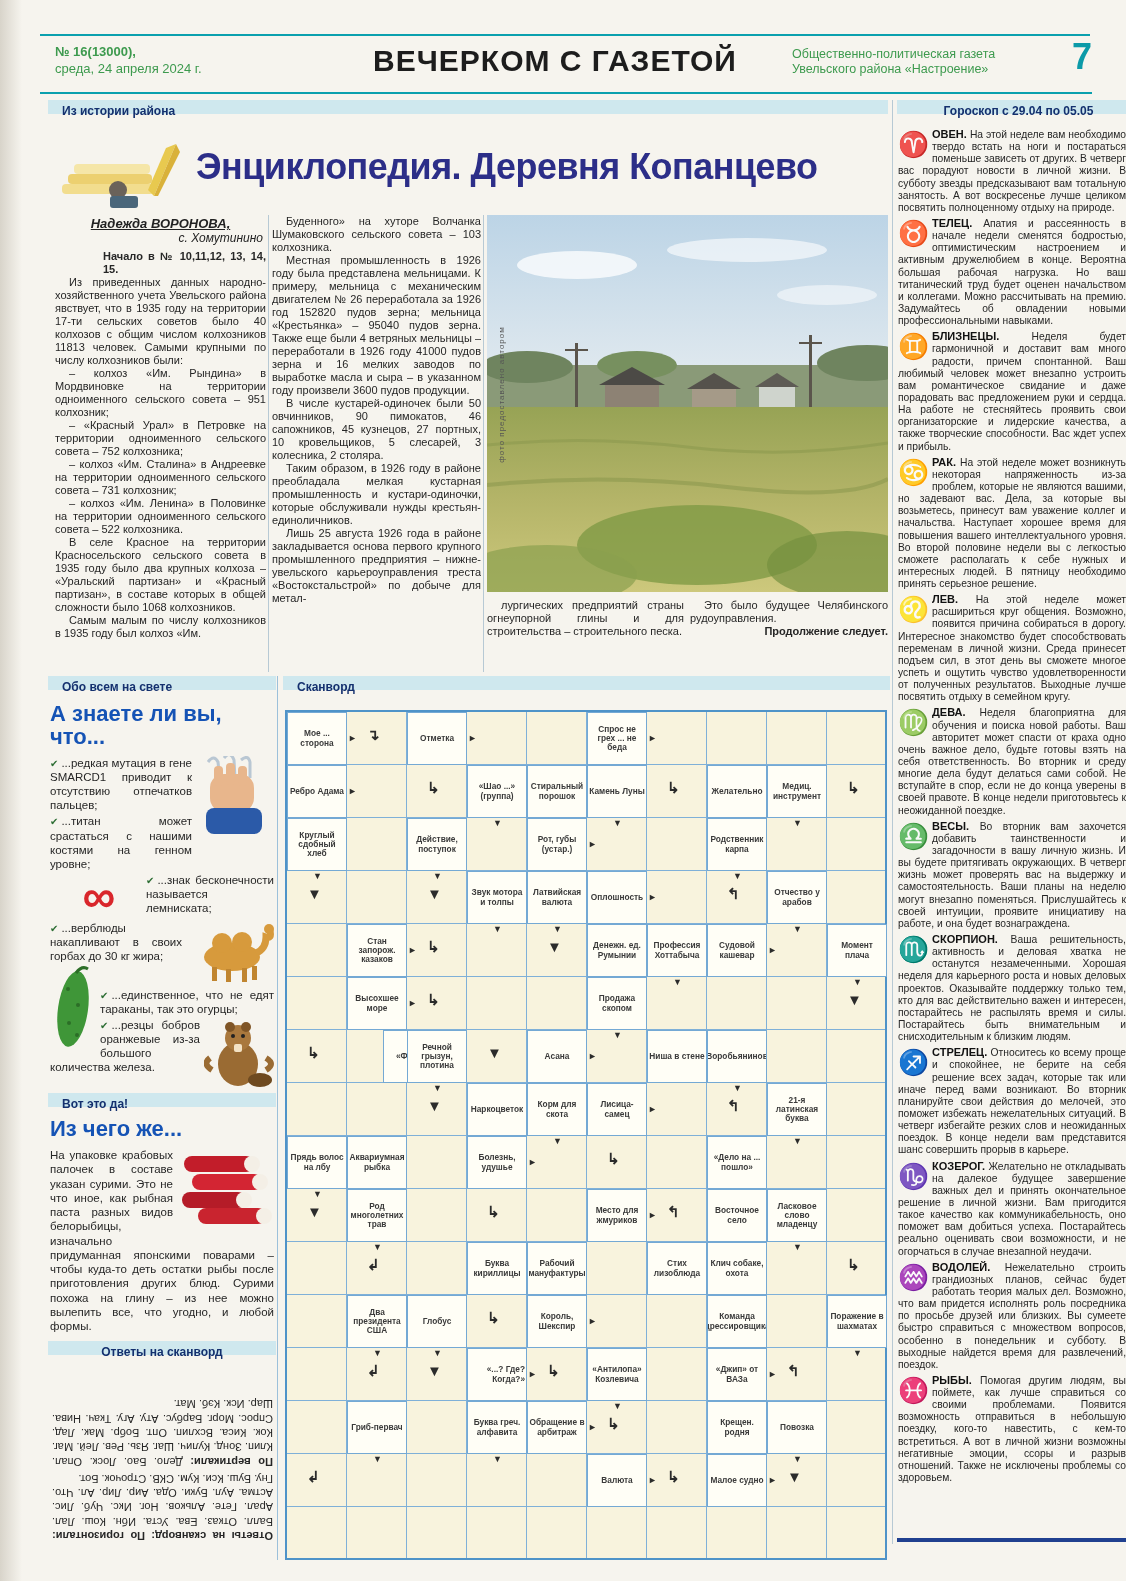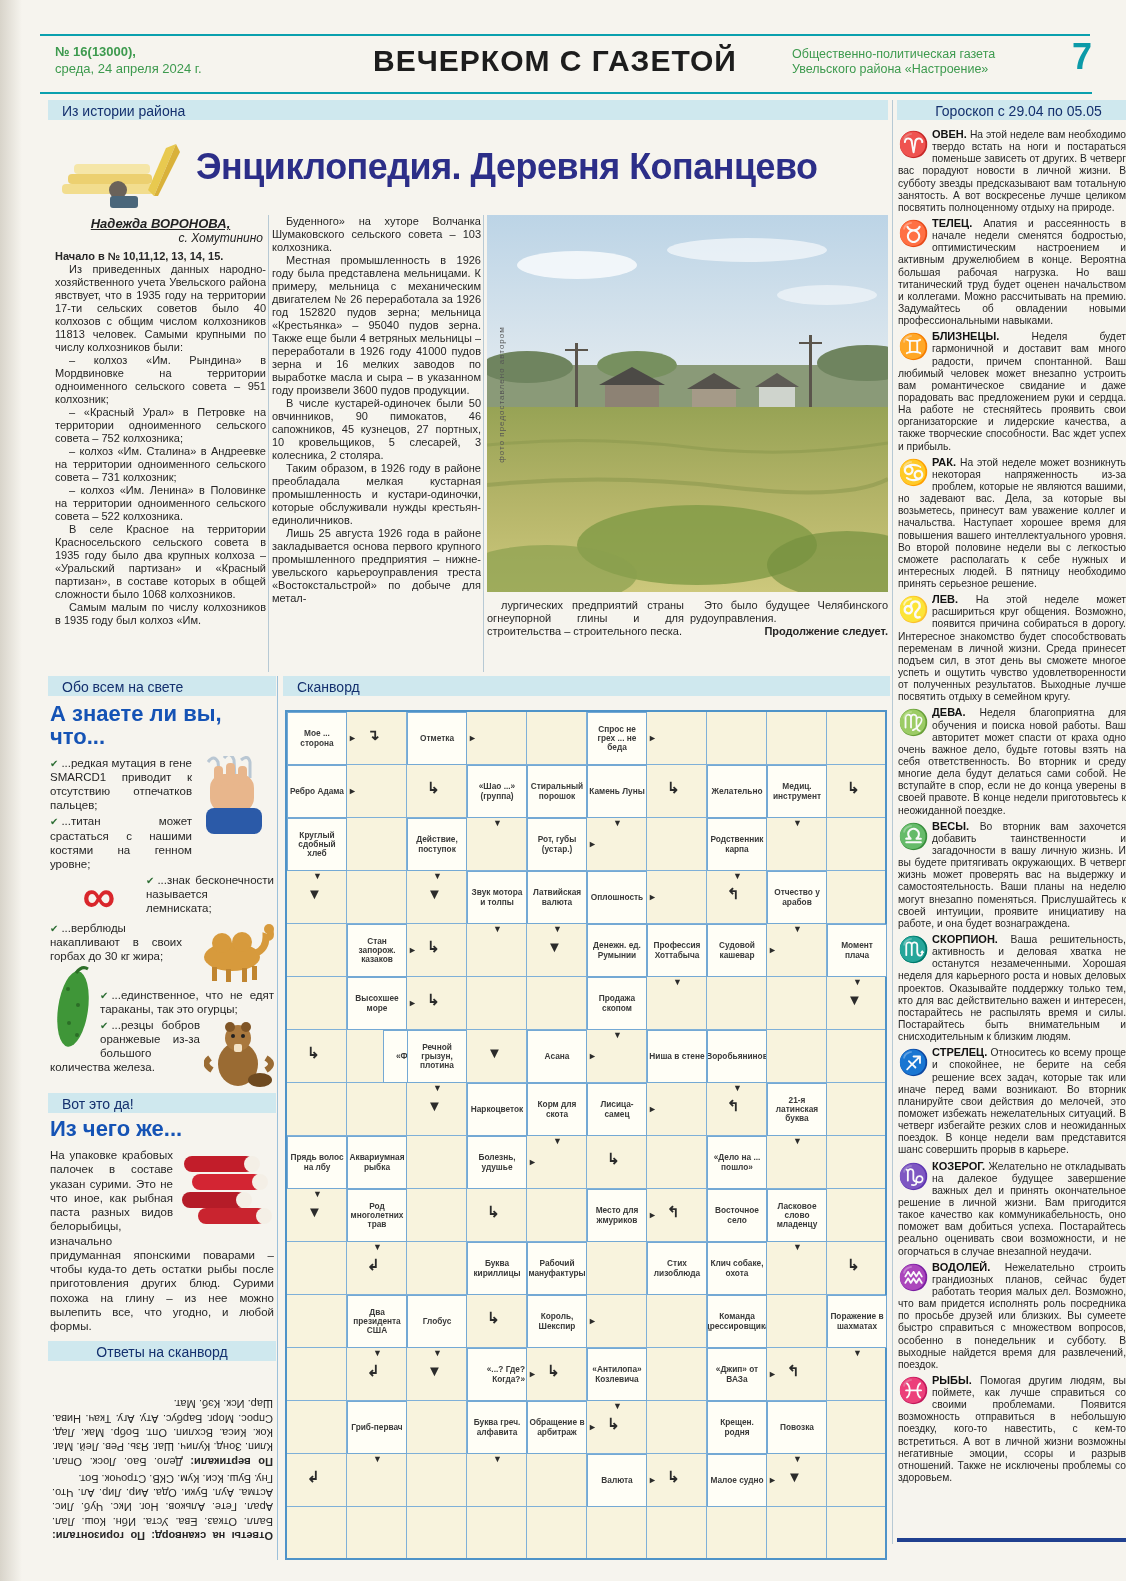--- a/index.html
+++ b/index.html
@@ -10,39 +10,39 @@
   .rule { position:absolute; background:#0aa0ae; height:2px; }
   #rule-top { left:40px; top:34px; width:1050px; }
   #rule-top2 { left:40px; top:92px; width:1052px; }
 
   #issue { position:absolute; left:55px; top:44px; color:#3d9a4e; font-size:13px; font-weight:bold; line-height:1.3; }
   #issue .d2 { font-weight:normal; }
   #masthead { position:absolute; left:320px; top:44px; width:470px; text-align:center; font-size:30px; font-weight:bold; color:#1d1d1d; letter-spacing:1px; }
   #pub { position:absolute; left:792px; top:47px; width:250px; color:#3d9a4e; font-size:12.5px; line-height:1.2; }
   #pageno { position:absolute; left:1072px; top:36px; font-size:36px; font-weight:bold; color:#0c9aa8; }
 
-  .band { position:absolute; background:#cfe8ee; color:#14306e; font-weight:normal; font-size:14px; height:20px; line-height:22px; padding-left:14px; }
+  .band { position:absolute; background:#cfe8ee; color:#14306e; font-weight:bold; font-size:12px; height:14px; line-height:22px; padding-left:14px; }
   #band-history   { left:48px;  top:100px; width:840px; }
   #band-horoscope { left:897px; top:100px; width:229px;text-align:center; }
   #band-facts     { left:48px;  top:676px; width:228px; }
   #band-scanword  { left:283px; top:676px; width:607px; }
   #band-wow       { left:48px;  top:1093px; width:228px; }
   #band-answers   { left:48px;  top:1341px; width:228px; text-align:center; padding-left:0; }
 
   #hist-icon { position:absolute; left:58px; top:138px; width:130px; height:74px; }
   #headline { position:absolute; left:196px; top:146px; width:694px; font-size:37px; font-weight:bold; color:#2c2e88; letter-spacing:-0.5px; white-space:nowrap; transform:scaleX(0.97); transform-origin:left; }
 
   #author { position:absolute; left:58px; top:216px; width:205px; font-size:13px; color:#222; }
   #author .a1 { font-weight:bold; font-style:italic; text-decoration:underline; text-align:center; }
   #author .a2 { font-style:italic; text-align:right; font-size:12px; }
 
   .acol { position:absolute; font-size:11px; line-height:13px; color:#262626; text-align:justify; overflow:hidden; }
   .acol p { text-indent:14px; margin:0; }
   #col1 { left:55px;  top:250px; width:211px; height:422px; }
-  #col1 .lead { font-weight:bold; text-indent:0; }
+  #col1 .lead { font-weight:bold; text-indent:0;margin-left:48px; }
   #col2 { left:272px; top:215px; width:209px; height:458px; }
   #cap1 { left:487px; top:599px; width:197px; height:70px; }
   #cap2 { left:690px; top:599px; width:198px; height:70px; }
   #cap2 .cont { font-weight:bold; text-align:right; text-indent:0; }
 
   #photo { position:absolute; left:487px; top:215px; width:401px; height:377px; overflow:hidden; background:#cfdce6; }
   #photo-credit { position:absolute; left:-54px; top:175px; transform:rotate(-90deg); font-size:8px; color:#555; letter-spacing:1px; white-space:nowrap; }
 
   .vsep { position:absolute; width:1px; background:#b7c9d4; }
   #vsep-main { left:892px; top:100px; height:1444px; }

